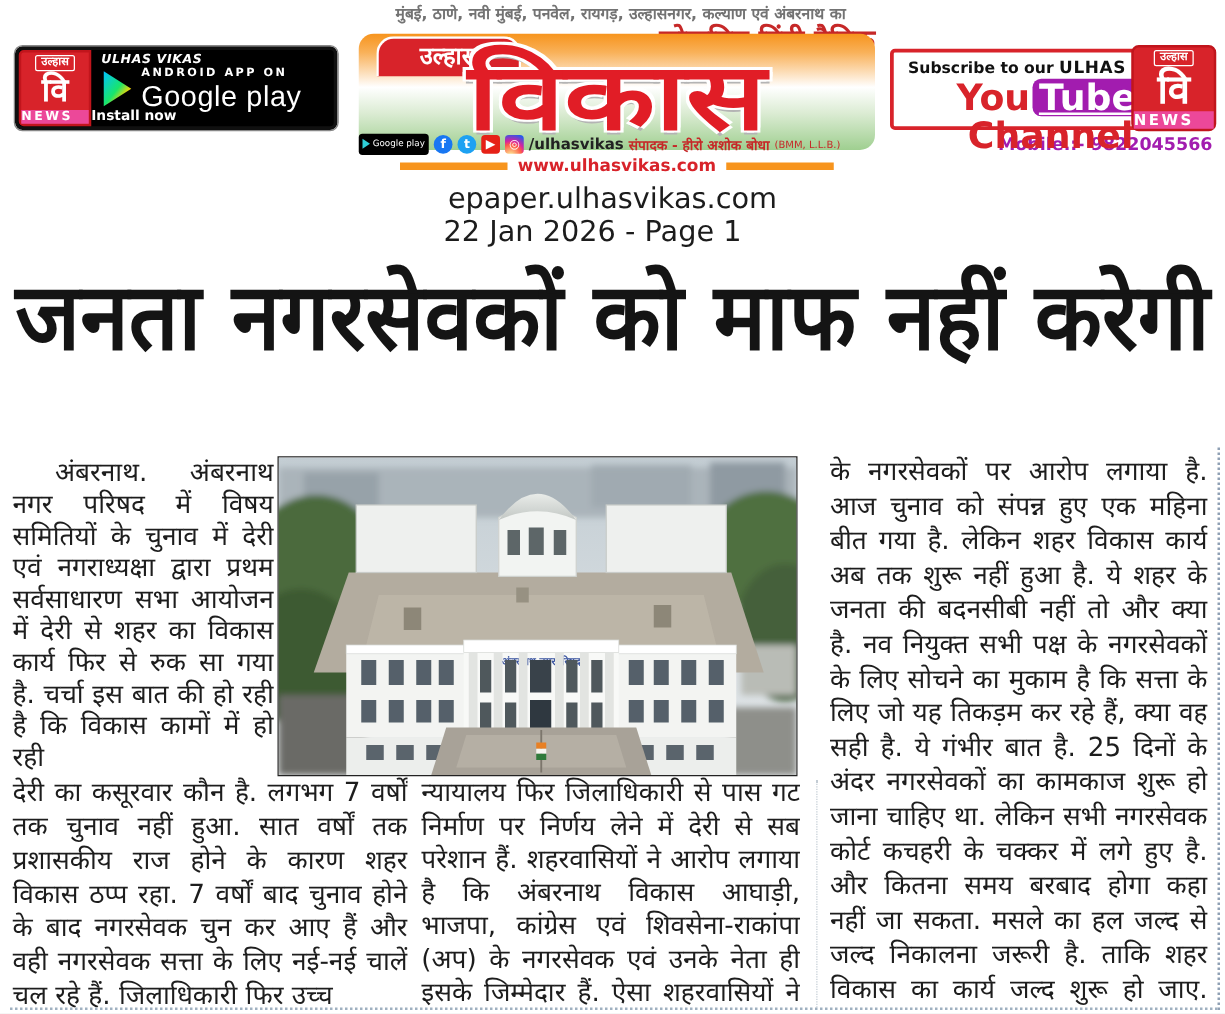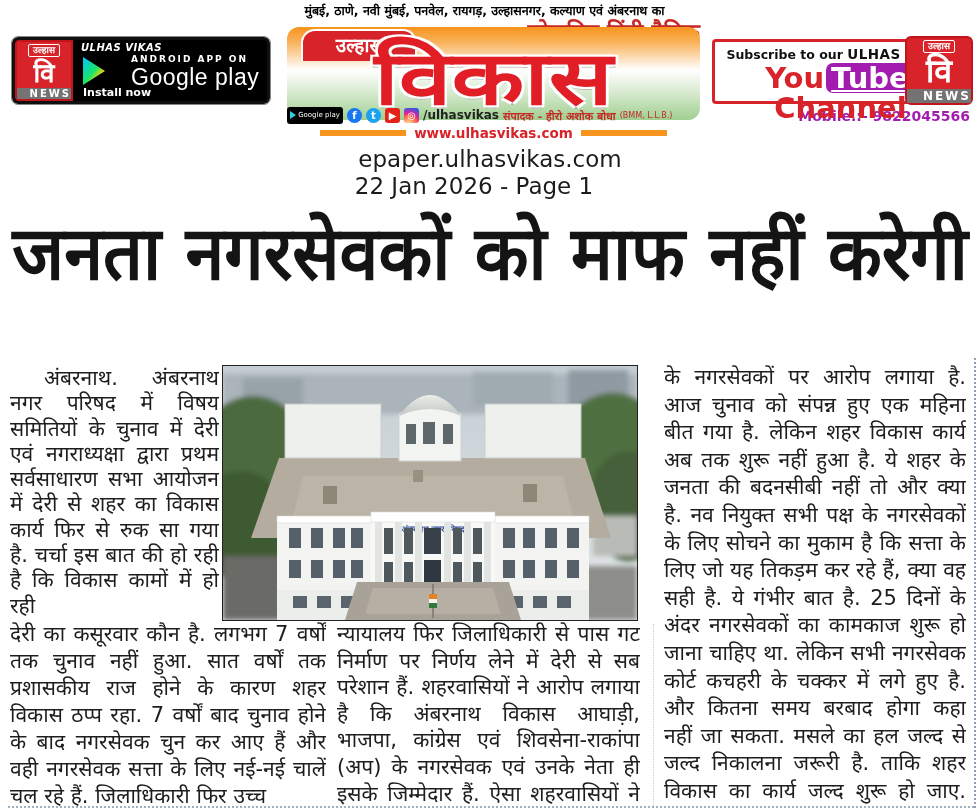--- a/index.html
+++ b/index.html
@@ -1,22 +1,22 @@
 <!DOCTYPE html>
 <html><head>
 <meta charset="utf-8">
 <style>
   html,body{margin:0;padding:0;background:#e9e9e9;}
   #page{position:relative;width:980px;height:811px;background:#ffffff;margin:0 auto;
         font-family:"DejaVu Sans",sans-serif;overflow:hidden;}
   .abs{position:absolute;}
 
   
-  .region-line{left:278px;top:2px;width:413px;text-align:center;font-size:12.5px;
-    font-weight:bold;color:#000000;}
+  .region-line{left:290px;top:2px;width:413px;text-align:center;font-size:12.5px;
+    font-weight:bold;color:#737373;}
   .tagline{left:460px;top:15px;width:240px;text-align:right;font-size:23px;
     font-weight:bold;color:#c62828;}
 
   .masthead{left:287px;top:27px;width:413px;height:93px;border-radius:12px;
     background:linear-gradient(180deg,#f7941d 0%,#f9b159 16%,#ffffff 46%,#dcecd4 68%,#9fcf90 100%);}
   .masthead-tab{left:14px;top:2px;width:112px;height:30px;background:#d8232a;
     border:2px solid #fff;border-bottom:none;border-radius:14px 14px 0 0;color:#fff;
     font-weight:bold;font-size:19px;text-align:center;line-height:28px;}
   .masthead-title{left:0;top:8px;width:413px;text-align:center;color:#e11d26;
     font-size:74px;font-weight:900;line-height:86px;transform:scaleX(1.28);transform-origin:50% 50%;
@@ -40,34 +40,34 @@
   .site-row{left:287px;top:125px;width:413px;display:flex;align-items:center;justify-content:center;gap:8px;}
   .site-bar{width:86px;height:6px;background:#f7941d;}
   .site-url{font-size:13.5px;font-weight:bold;color:#d8232a;}
 
   
   .chan-logo{background:#d8232a;border:2px solid #c1151c;border-radius:6px;color:#fff;
     display:flex;flex-direction:column;align-items:center;box-sizing:border-box;}
   .chan-logo .lt{font-size:9px;font-weight:bold;border:1px solid #fff;padding:0 4px;border-radius:2px;
     margin-top:2px;line-height:11px;}
   .chan-logo .lm{font-weight:900;line-height:1;flex:1;display:flex;align-items:center;}
-  .chan-logo .lb{background:#737373;color:#fff;font-weight:bold;width:100%;text-align:right;
+  .chan-logo .lb{background:#ec4899;color:#fff;font-weight:bold;width:100%;text-align:left;
     letter-spacing:2px;}
 
   .app-badge{left:12px;top:37px;width:258px;height:67px;background:#000;border:3px solid #101010;
     outline:1px solid #888;border-radius:6px;display:flex;box-sizing:border-box;}
   .app-badge .chan-logo{width:58px;height:100%;border-radius:4px 0 0 4px;}
   .app-badge .lm{font-size:26px;}
   .app-badge .lb{font-size:10px;}
   .gp-panel{flex:1;color:#fff;position:relative;}
   .gp-brand{position:absolute;left:8px;top:2px;font-size:10px;font-weight:bold;font-style:italic;letter-spacing:.5px;}
-  .gp-row{position:absolute;left:8px;top:14px;display:flex;align-items:center;gap:24px;}
+  .gp-row{position:absolute;left:8px;top:14px;display:flex;align-items:center;gap:6px;}
   .gp-text1{font-size:9px;letter-spacing:2px;font-weight:bold;}
   .gp-text2{font-size:23px;font-family:"Liberation Sans",sans-serif;letter-spacing:.5px;}
-  .gp-install{position:absolute;left:10px;bottom:2px;font-size:11px;font-weight:bold;text-align:center;}
+  .gp-install{position:absolute;left:0;bottom:2px;font-size:11px;font-weight:bold;text-align:center;}
 
   .yt-banner{left:712px;top:39px;width:257px;height:65px;background:#fff;border:3px solid #d8232a;
     border-radius:4px;box-sizing:border-box;text-align:center;padding-top:4px;}
   .yt-line1{font-size:12.5px;color:#111;font-weight:bold;}
   .yt-line1 .brand{font-weight:900;font-size:13.5px;letter-spacing:.5px;}
   .yt-line2{margin-top:1px;font-size:29px;font-weight:900;color:#d8232a;line-height:30px;}
   .tube-box{display:inline-block;background:#a21caf;color:#fff;border-radius:7px;
     padding:0 5px;margin:0 2px;text-decoration:underline;}
   .right-logo{left:905px;top:36px;width:68px;height:69px;}
   .right-logo .lm{font-size:32px;}

